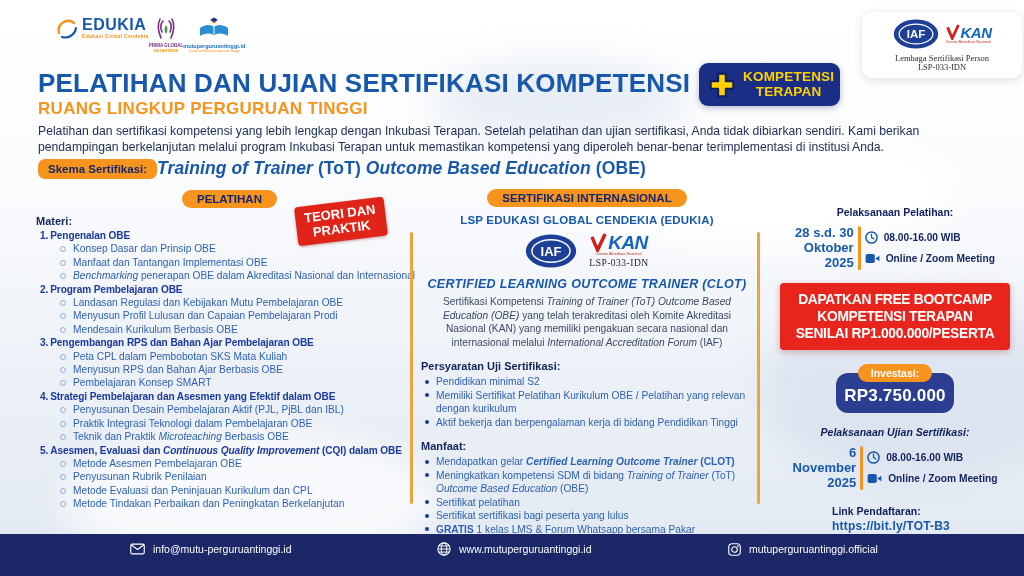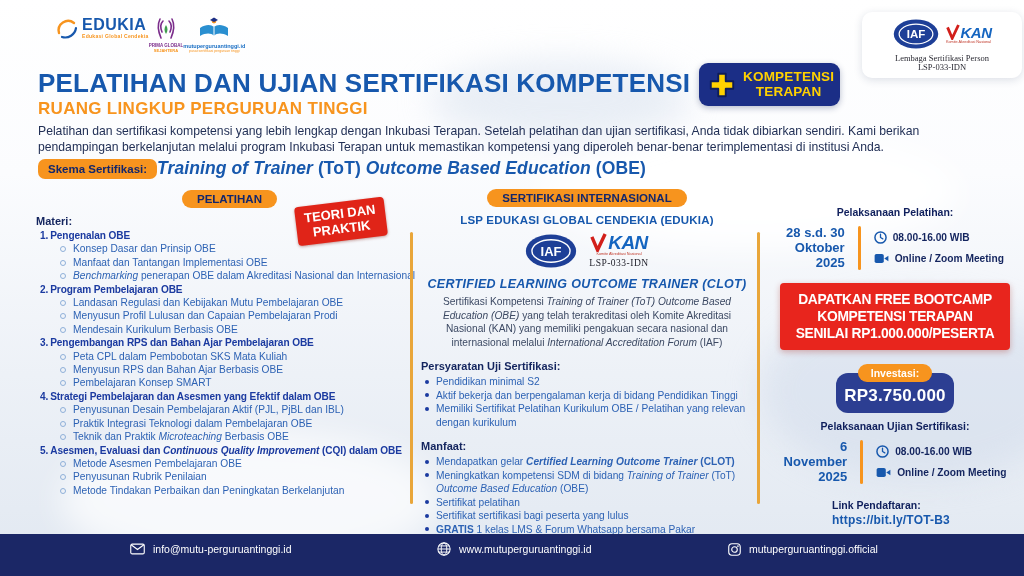--- a/index.html
+++ b/index.html
@@ -73,32 +73,32 @@
   .clot{margin-top:8px;font-size:12.5px;font-weight:800;font-style:italic;color:#1758ad;letter-spacing:.3px;}
   .mid-desc{margin-top:4px;font-size:10.2px;line-height:13.6px;color:#3c4963;padding:0 8px;}
   .mid-block{text-align:left;margin-top:11px;}
   .blk-label{font-size:11px;font-weight:800;color:#13245e;margin-bottom:3px;}
   .b-item{display:flex;font-size:10.2px;color:#2d62b4;line-height:13.5px;}
   .dot{flex:none;width:4px;height:4px;background:#1b3aa0;border-radius:50%;margin:4.5px 7px 0 4px;}
 
   
   .col-right{position:absolute;left:770px;top:206px;width:250px;text-align:center;}
   .r-label{font-size:10.5px;font-weight:800;color:#0f1f5c;}
-  .date-row{display:flex;justify-content:center;align-items:center;gap:13px;margin-top:4px;}
+  .date-row{display:flex;justify-content:center;align-items:center;gap:4px;margin-top:4px;}
   .date{color:#1758ad;font-weight:800;font-size:13px;line-height:1.18;text-align:right;}
   .odiv{width:3px;height:44px;background:#f7941e;border-radius:2px;}
   .times{text-align:left;}
   .time-row{display:flex;align-items:center;gap:6px;font-size:10.2px;font-weight:700;color:#13245e;margin:9px 0;}
   .promo{margin:10px auto 0;width:222px;background:#e8251d;color:#fff;font-weight:800;font-size:13.8px;
     line-height:17px;padding:8px 4px;border-radius:4px;letter-spacing:-.3px;box-shadow:0 2px 6px rgba(160,20,10,.3);}
   .inv-badge{display:inline-block;margin-top:14px;background:#f7941e;color:#fff;font-weight:800;font-size:10.5px;
     padding:3px 13px;border-radius:12px;position:relative;z-index:2;}
   .price{margin:-9px auto 0;background:#2c3e92;color:#fff;font-weight:800;font-size:17px;width:118px;
     padding:13px 0 7px;border-radius:12px;letter-spacing:.2px;}
-  .exam-label{margin-top:7px;}
+  .exam-label{margin-top:13px;font-style:italic;}
   .contact{ text-align:left;margin:12px 0 0 62px;}
   .contact2{text-align:left;margin:9px 0 0 55px;}
   .link-label{font-size:10.5px;font-weight:800;color:#0f1f5c;}
   .link{font-size:12px;font-weight:800;color:#1758ad;margin-top:2px;letter-spacing:.2px;}
   .phone-row{display:flex;align-items:center;gap:5px;margin-top:2px;font-size:11px;font-weight:800;color:#1758ad;}
 
   
   .footer{position:absolute;left:0;bottom:0;width:1024px;height:42px;background:#1b2766;}
   .f-item{position:absolute;top:0;height:30px;display:flex;align-items:center;gap:8px;color:#fff;font-size:10.5px;}
   .f1{left:130px;} .f2{left:437px;} .f3{left:728px;}
@@ -264,20 +264,24 @@
         <div class="m-sub">
           <span class="ring"></span>
           <span><span>Metode Asesmen Pembelajaran OBE</span></span>
         </div>
         <div class="m-sub">
           <span class="ring"></span>
           <span><span>Penyusunan Rubrik Penilaian</span></span>
         </div>
         <div class="m-sub">
           <span class="ring"></span>
+          <span><span>Metode Evaluasi dan Peninjauan Kurikulum dan CPL</span></span>
+        </div>
+        <div class="m-sub">
+          <span class="ring"></span>
           <span><span>Metode Tindakan Perbaikan dan Peningkatan Berkelanjutan</span></span>
         </div>
       </div>
   </div>
 
   <div class="vdiv d1"></div>
 
   <div class="col-mid">
     <span class="pill">SERTIFIKASI INTERNASIONAL</span>
     <div class="mid-org">LSP EDUKASI GLOBAL CENDEKIA (EDUKIA)</div>
@@ -302,25 +306,25 @@
     <div class="mid-desc"><span>Sertifikasi Kompetensi </span><span class="it">Training of Trainer (ToT) Outcome Based Education (OBE)</span><span> yang telah terakreditasi oleh Komite Akreditasi Nasional (KAN) yang memiliki pengakuan secara nasional dan internasional melalui </span><span class="it">International Accreditation Forum</span><span> (IAF)</span></div>
     <div class="mid-block">
       <div class="blk-label">Persyaratan Uji Sertifikasi:</div>
       <div>
           <div class="b-item">
             <span class="dot"></span>
             <span><span>Pendidikan minimal S2</span></span>
           </div>
           <div class="b-item">
             <span class="dot"></span>
+            <span><span>Memiliki Sertifikat Pelatihan Kurikulum OBE / Pelatihan yang relevan dengan kurikulum</span></span>
+          </div>
+          <div class="b-item">
+            <span class="dot"></span>
             <span><span>Aktif bekerja dan berpengalaman kerja di bidang Pendidikan Tinggi</span></span>
-          </div>
-          <div class="b-item">
-            <span class="dot"></span>
-            <span><span>Memiliki Sertifikat Pelatihan Kurikulum OBE / Pelatihan yang relevan dengan kurikulum</span></span>
           </div>
         </div>
     </div>
     <div class="mid-block">
       <div class="blk-label">Manfaat:</div>
       <div>
           <div class="b-item">
             <span class="dot"></span>
             <span><span>Mendapatkan gelar </span><span class="it bd">Certified Learning Outcome Trainer</span><span class="bd"> (CLOT)</span></span>
           </div>

